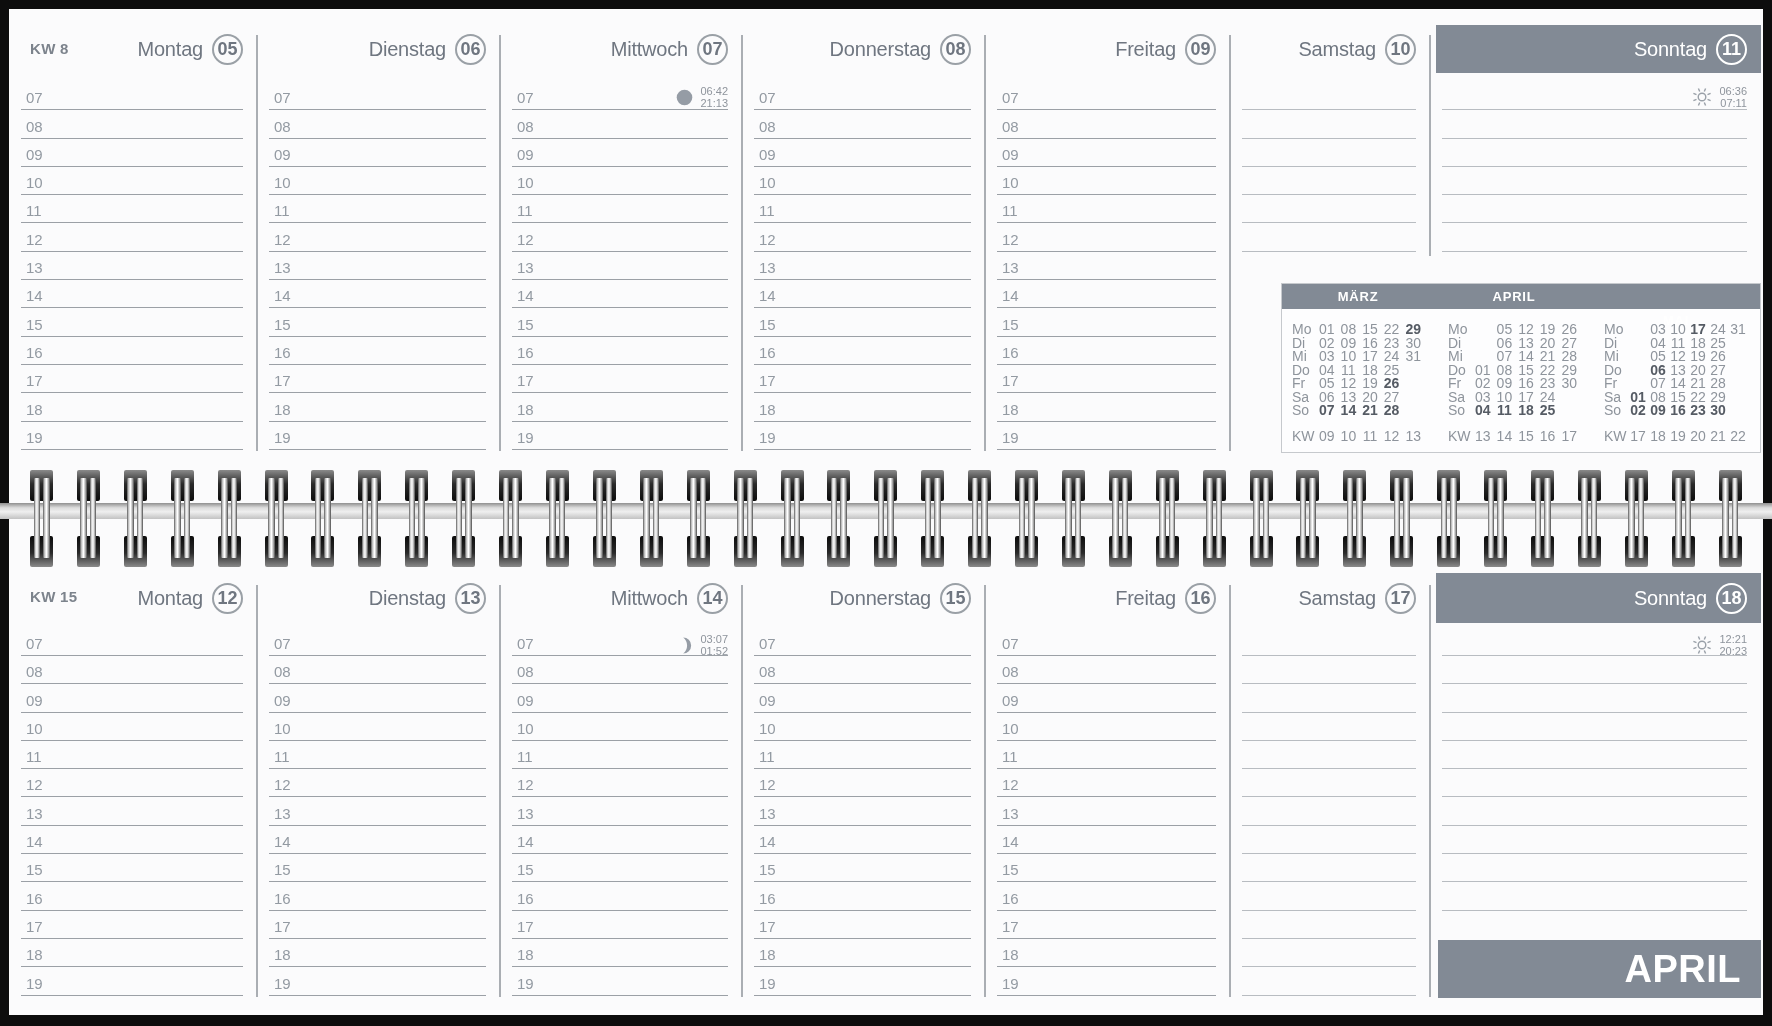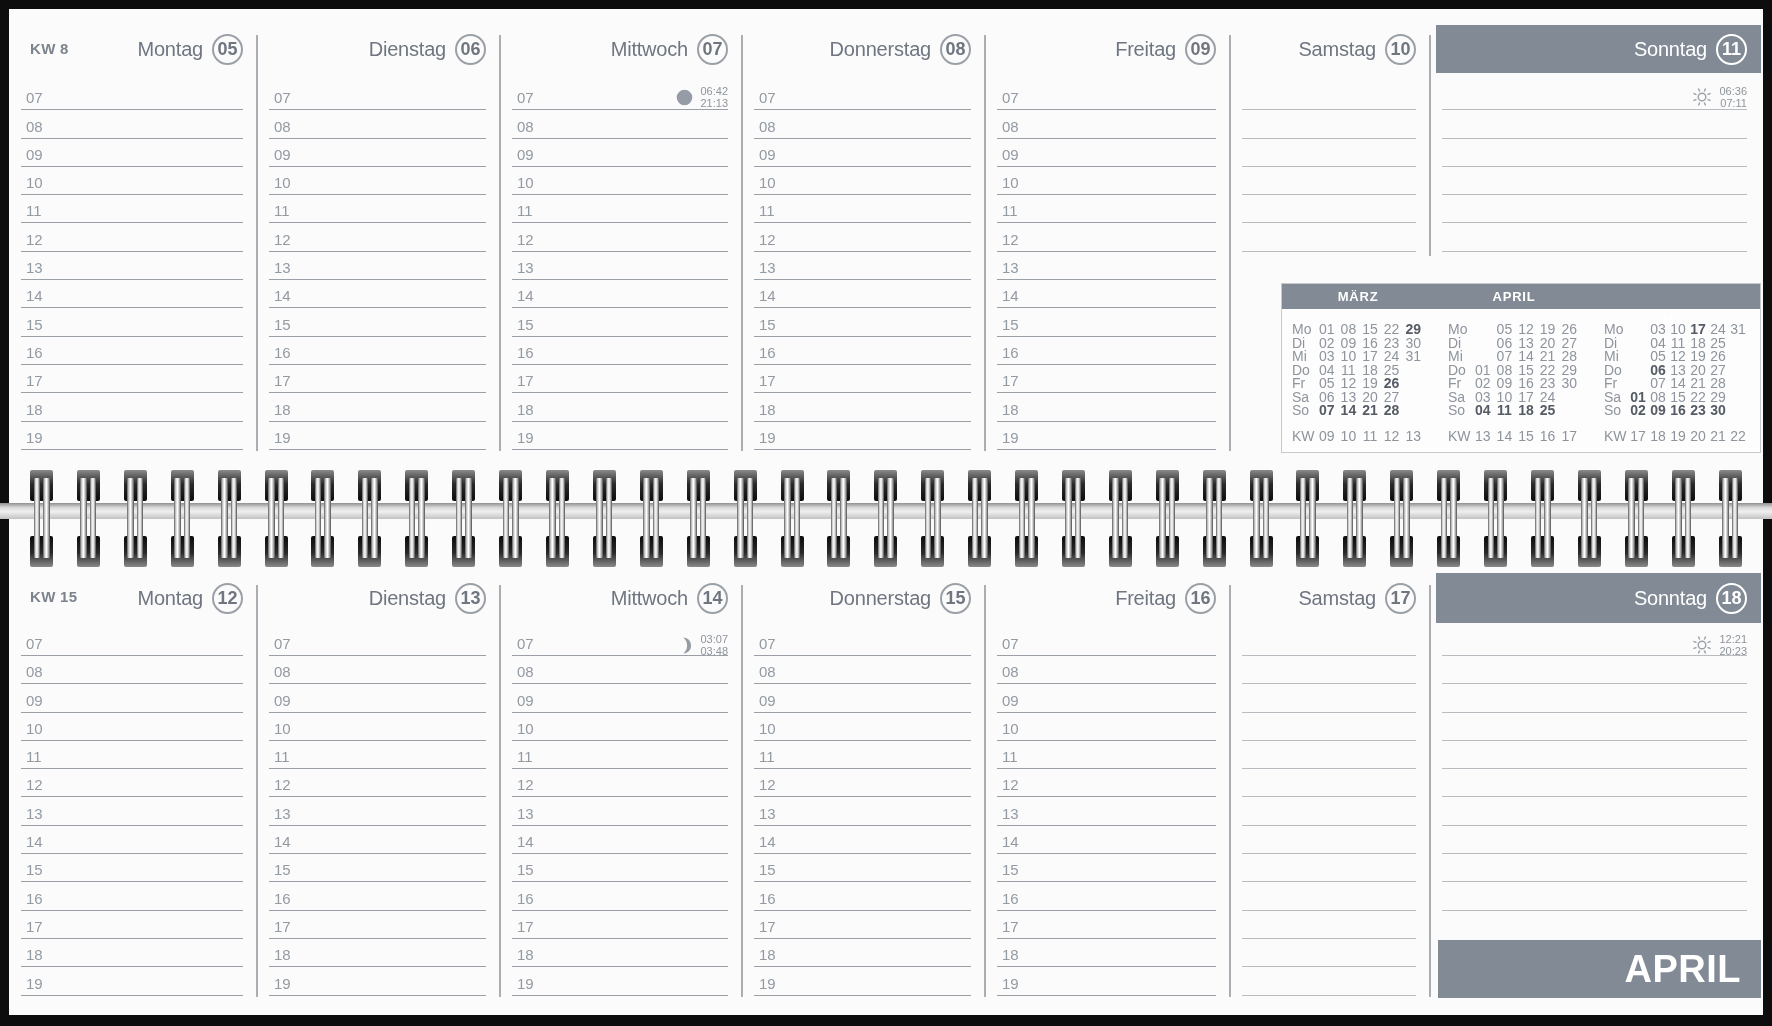--- a/index.html
+++ b/index.html
@@ -722,21 +722,21 @@
           </div>
         </div>
         <div class="astro" style="top: 113px;">
           <span class="icowrap">
             <svg width="19" height="19" viewBox="0 0 20 20">
               <path d="M8.6,1.6 A8.4,8.4 0 1,1 8.6,18.4 A10.6,10.6 0 0,0 8.6,1.6 Z" fill="#959ca5"></path>
             </svg>
           </span>
           <div class="times">
             <div>03:07</div>
-            <div>03:48</div>
+            <div>01:52</div>
           </div>
         </div>
       </div>
       <div class="col" style="left: 733px; width: 243px;">
         <div class="hdr" style="top: 54px; height: 50px;">
           <span class="dname">Donnerstag</span>
           <span class="badge">15</span>
         </div>
         <div class="rows" style="top: 108.7px;">
           <div class="row">

